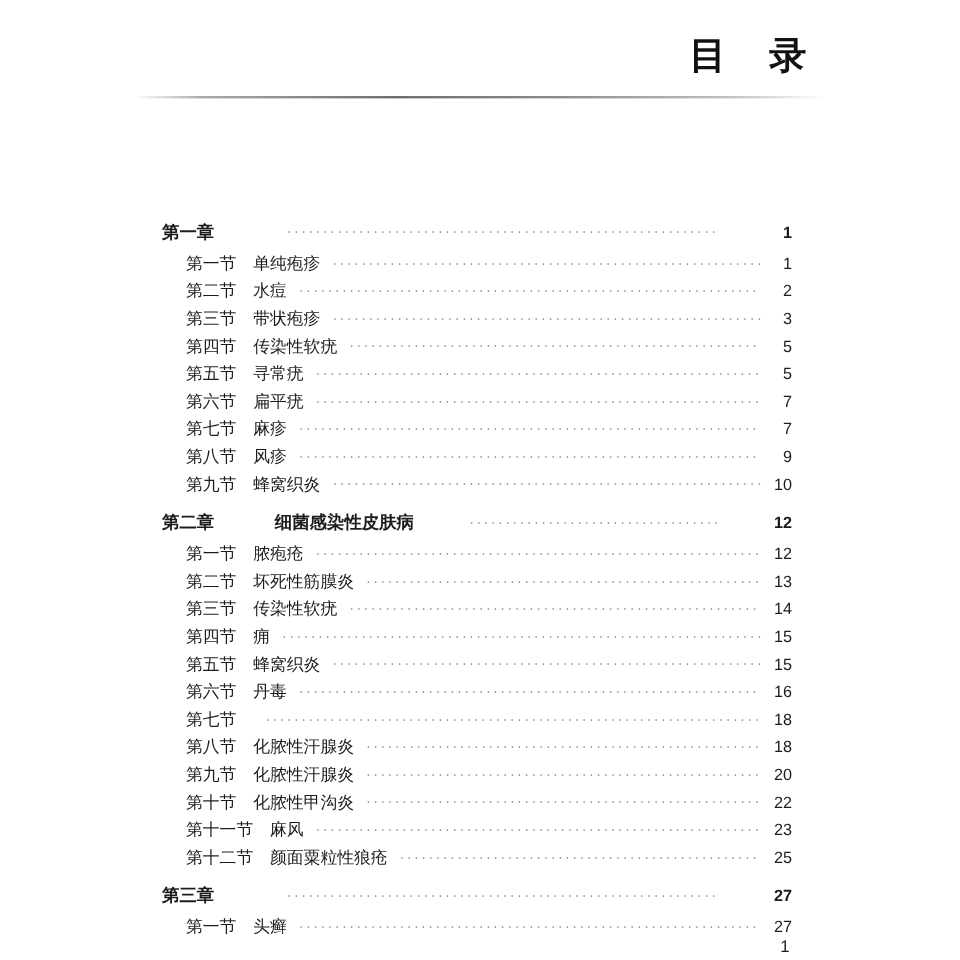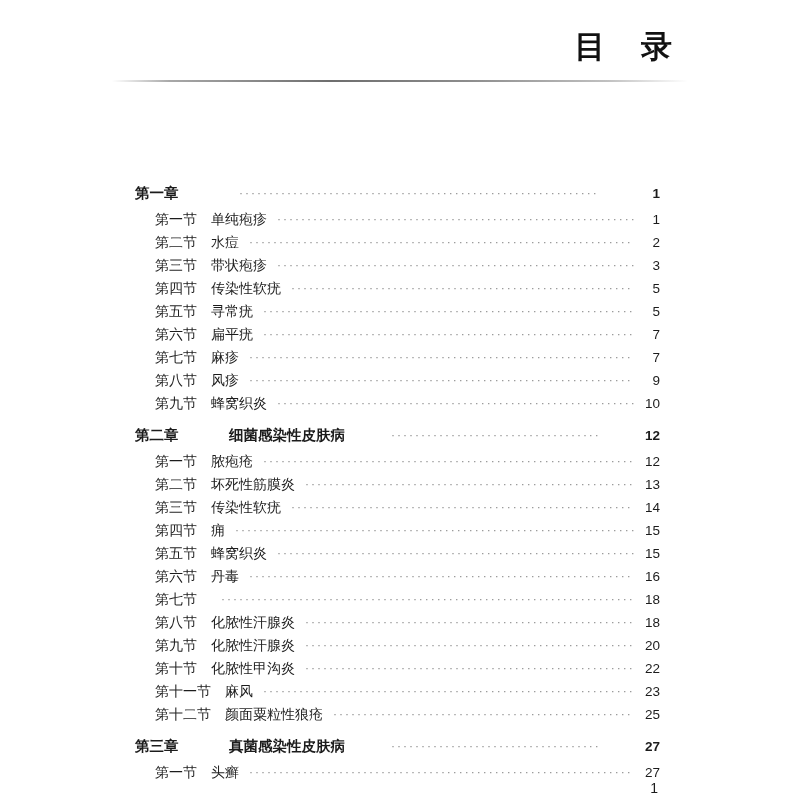--- a/index.html
+++ b/index.html
@@ -226,21 +226,20 @@
         <span class="pagenum">23</span>
       </div>
       <div class="row section">
         <span class="label">第十二节</span>
         <span class="title">颜面粟粒性狼疮</span>
         <span class="leader">········································································································································································································</span>
         <span class="pagenum">25</span>
       </div>
       <div class="row chapter">
         <span class="label">第三章</span>
-        <span class="title">真菌感染性皮肤病</span>
         <span class="leader">········································································································································································································</span>
         <span class="pagenum">27</span>
       </div>
       <div class="row section">
         <span class="label">第一节</span>
         <span class="title">头癣</span>
         <span class="leader">········································································································································································································</span>
         <span class="pagenum">27</span>
       </div>
     </div>

